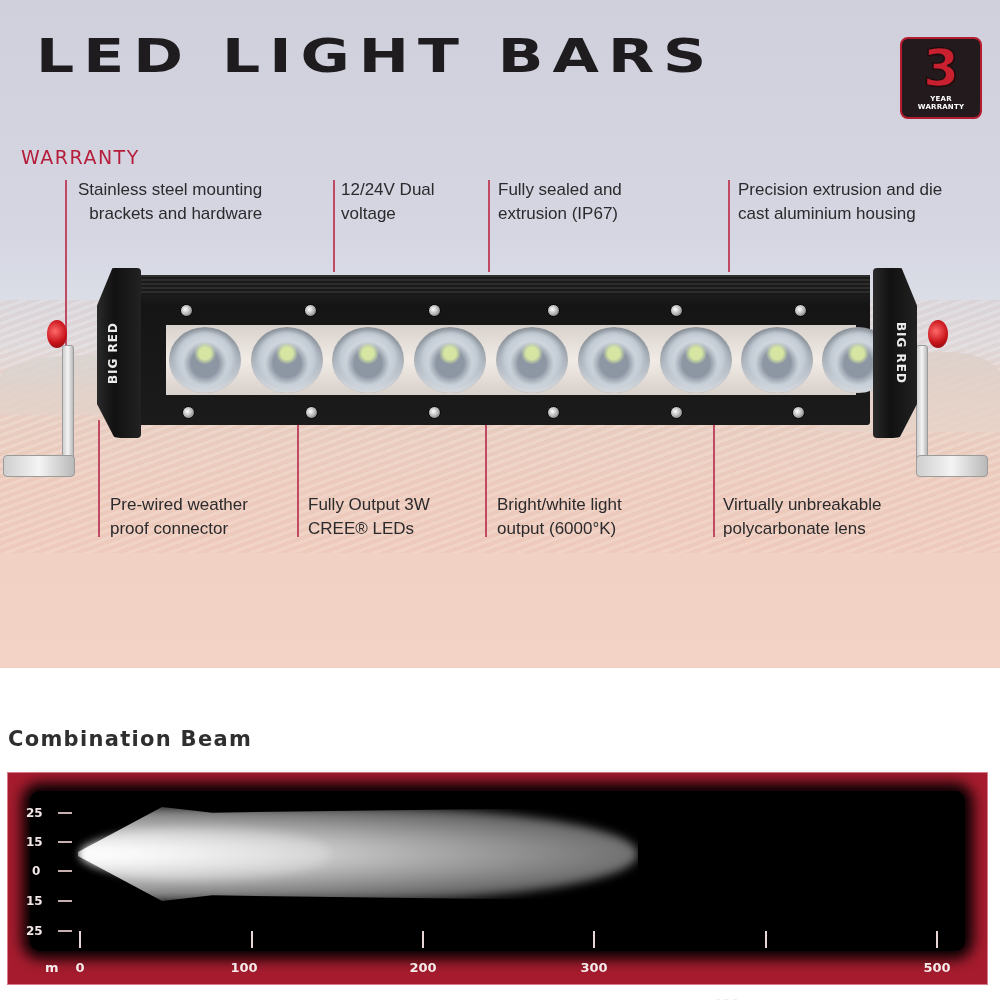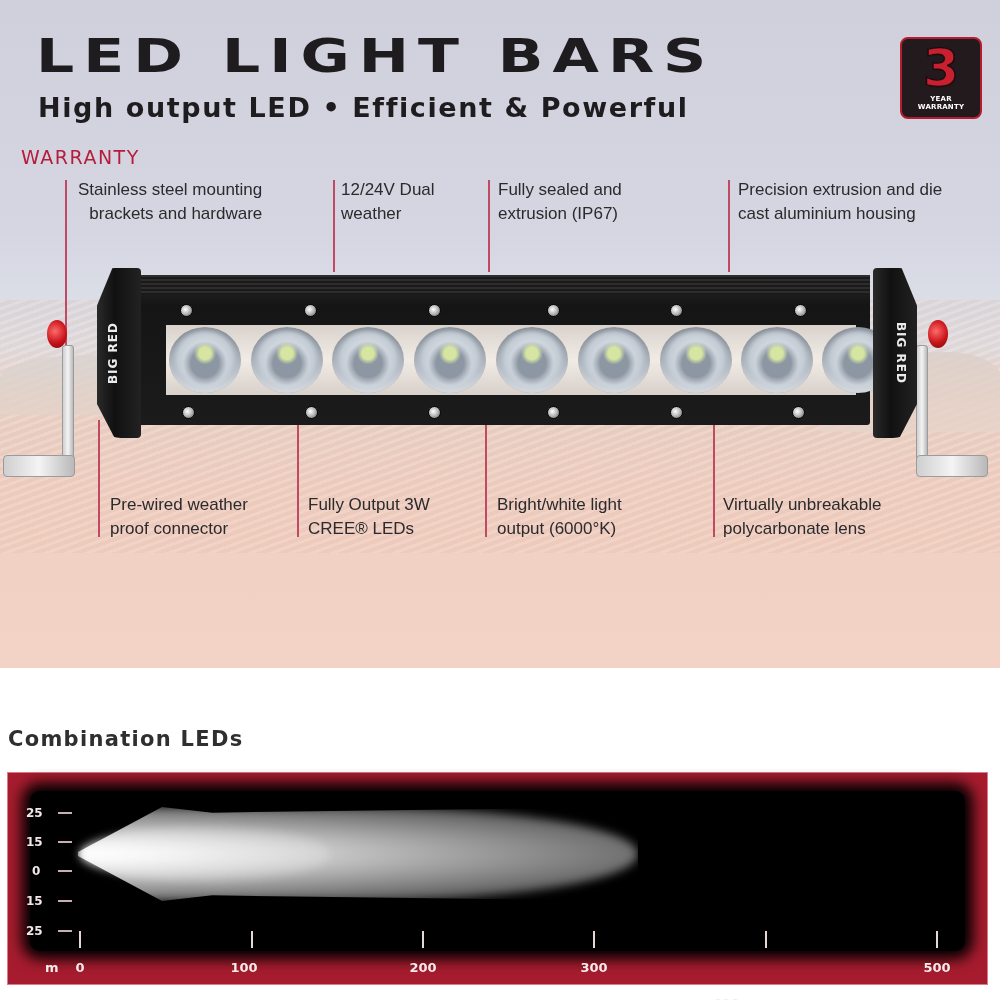--- a/index.html
+++ b/index.html
@@ -169,21 +169,20 @@
   </style>
 </head>
 <body>
 
 <div class="hero">
   <div class="dunes"></div>
   <div class="hill-left"></div>
   <div class="hill-right"></div>
 
   <div class="title">LED LIGHT BARS</div>
-  <div class="subtitle">High output LED • Efficient &amp; Powerful</div>
 
   <div class="warranty">
     <span class="num">3</span>
     <span class="lbl">YEAR</span>
     <span class="lbl">WARRANTY</span>
   </div>
 
   <div class="features-label">WARRANTY</div>
 
   <div class="callout-line" style="left:65px; top:180px; height:175px;"></div>
@@ -195,21 +194,21 @@
   <div class="callout-line" style="left:297px; top:420px; height:117px;"></div>
   <div class="callout-line" style="left:485px; top:420px; height:117px;"></div>
   <div class="callout-line" style="left:713px; top:420px; height:117px;"></div>
 
   <div class="feature" style="left:78px; top:178px;text-align:right;">
     <div>Stainless steel mounting</div>
     <div>brackets and hardware</div>
   </div>
   <div class="feature" style="left:341px; top:178px;">
     <div>12/24V Dual</div>
-    <div>weather</div>
+    <div>voltage</div>
   </div>
   <div class="feature" style="left:498px; top:178px;">
     <div>Fully sealed and</div>
     <div>extrusion (IP67)</div>
   </div>
   <div class="feature" style="left:738px; top:178px;">
     <div>Precision extrusion and die</div>
     <div>cast aluminium housing</div>
   </div>
 
@@ -269,21 +268,21 @@
     </div>
     <div class="endcap left">
       <div class="brand left">BIG RED</div>
     </div>
     <div class="endcap right">
       <div class="brand right">BIG RED</div>
     </div>
   </div>
 </div>
 
-<div class="beam-title">Combination LEDs</div>
+<div class="beam-title">Combination Beam</div>
 
 <div class="beam-frame">
   <div class="beam-plot"></div>
   <div class="beam-glow" style="left:70px;"></div>
   <div class="beam-core" style="left:72px;"></div>
 
   <div class="ytick" style="top:34px;">
     <span class="lab">25</span>
       <span class="mark"></span>
   </div>

